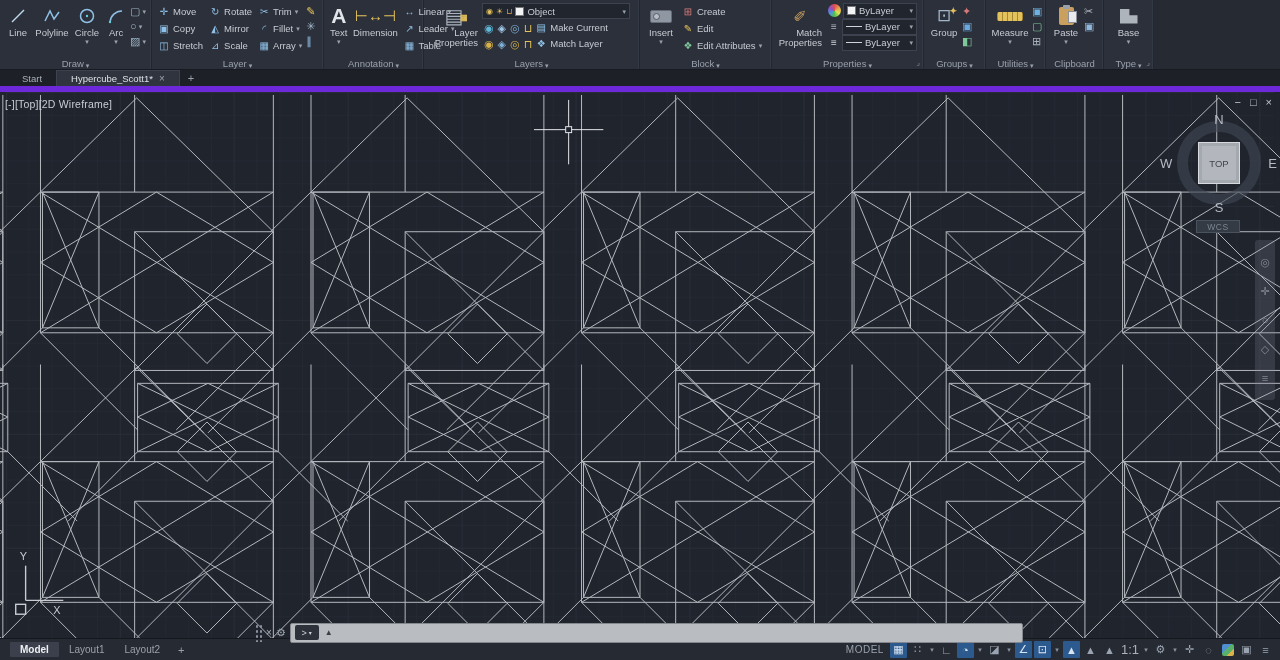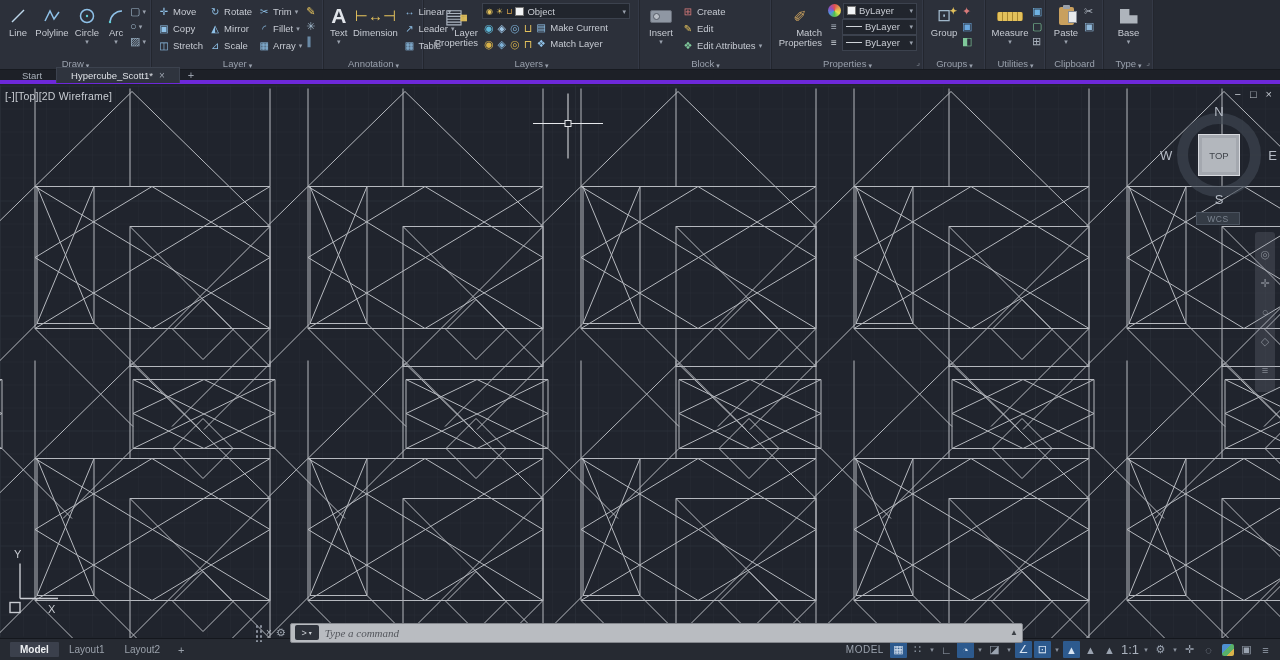--- a/index.html
+++ b/index.html
@@ -43,22 +43,22 @@
     display:flex; align-items:center; }
   .block-ico i { width:7px; height:7px; border:1px solid #555b66; border-radius:50%; background:#b9bec6; margin-left:2px; }
   .layers-ico { font-size:20px; color:#a9b2be; line-height:20px; position:relative; }
   .layers-ico b { position:absolute; right:-4px; bottom:0; font-size:8px; color:#e3c15c; }
   .bigA { font-size:21px; color:#e2e5ea; font-weight:bold; line-height:22px; }
   .groupico { font-size:17px; color:#9fb6c9; position:relative; line-height:18px; }
   .groupico b { position:absolute; right:-6px; top:-2px; font-size:9px; color:#e3c15c; }
   .ribbon-fill { flex:1; background:#262a33; }
 
   
-  .doctabs { height:14px; background:#1d2027; display:flex; align-items:center; padding-left:8px;
-    border-bottom:4px solid #6d28d9; }
+  .doctabs { height:22px; background:#1d2027; display:flex; align-items:center; padding-left:8px;
+    border-bottom:6px solid #6d28d9; }
   .dtab { height:16px; display:flex; align-items:center; padding:0 14px; font-size:9.5px;
     color:#a9b0ba; gap:6px; }
   .dtab.active { background:#2f343e; color:#dde0e5; border:1px solid #3c424e; border-bottom:none; }
   .dtab .x { color:#9ba2ad; font-size:10px; }
   .newtab { color:#9ba2ad; font-size:11px; padding:0 8px; }
 
   
   .canvas { position:relative; flex:1; background:#20242d; overflow:hidden; }
   .canvas svg.draw { position:absolute; inset:0; }
   .vplabel { position:absolute; left:5px; top:6px; font-size:10.5px; color:#c9cdd3; letter-spacing:.2px; }
@@ -985,21 +985,20 @@
 
   <div class="cmdline">
     <span class="grip"></span>
     <span class="cmd-x">×</span>
     <span class="cmd-wrench">⚙</span>
     <div class="cmd-bar">
       <span class="cmd-prompt">
         <span>&gt;</span>
         <span style="font-size:6px">▾</span>
       </span>
-      <span class="cmd-hint">Type a command</span>
       <span class="cmd-up">▲</span>
     </div>
   </div>
 
   <div class="statusbar">
     <span class="ltab active">Model</span>
     <span class="ltab">Layout1</span>
     <span class="ltab">Layout2</span>
     <span class="lplus">+</span>
     <span class="sb-fill"></span>

